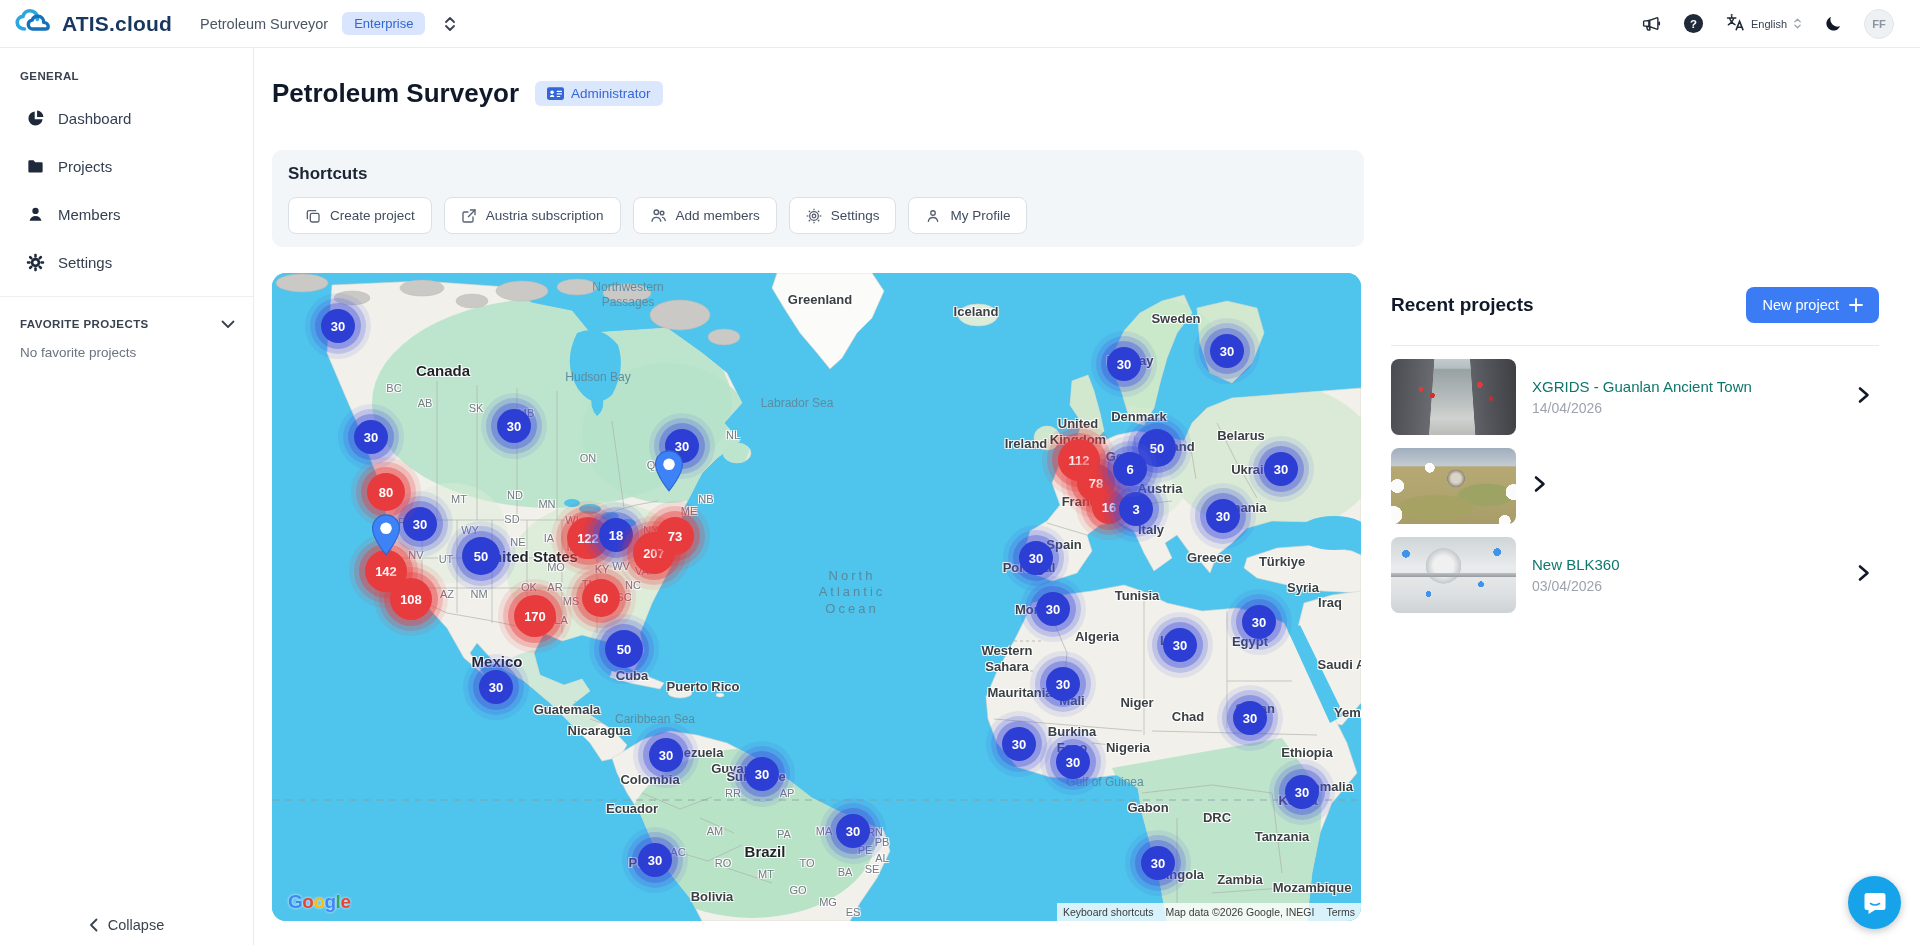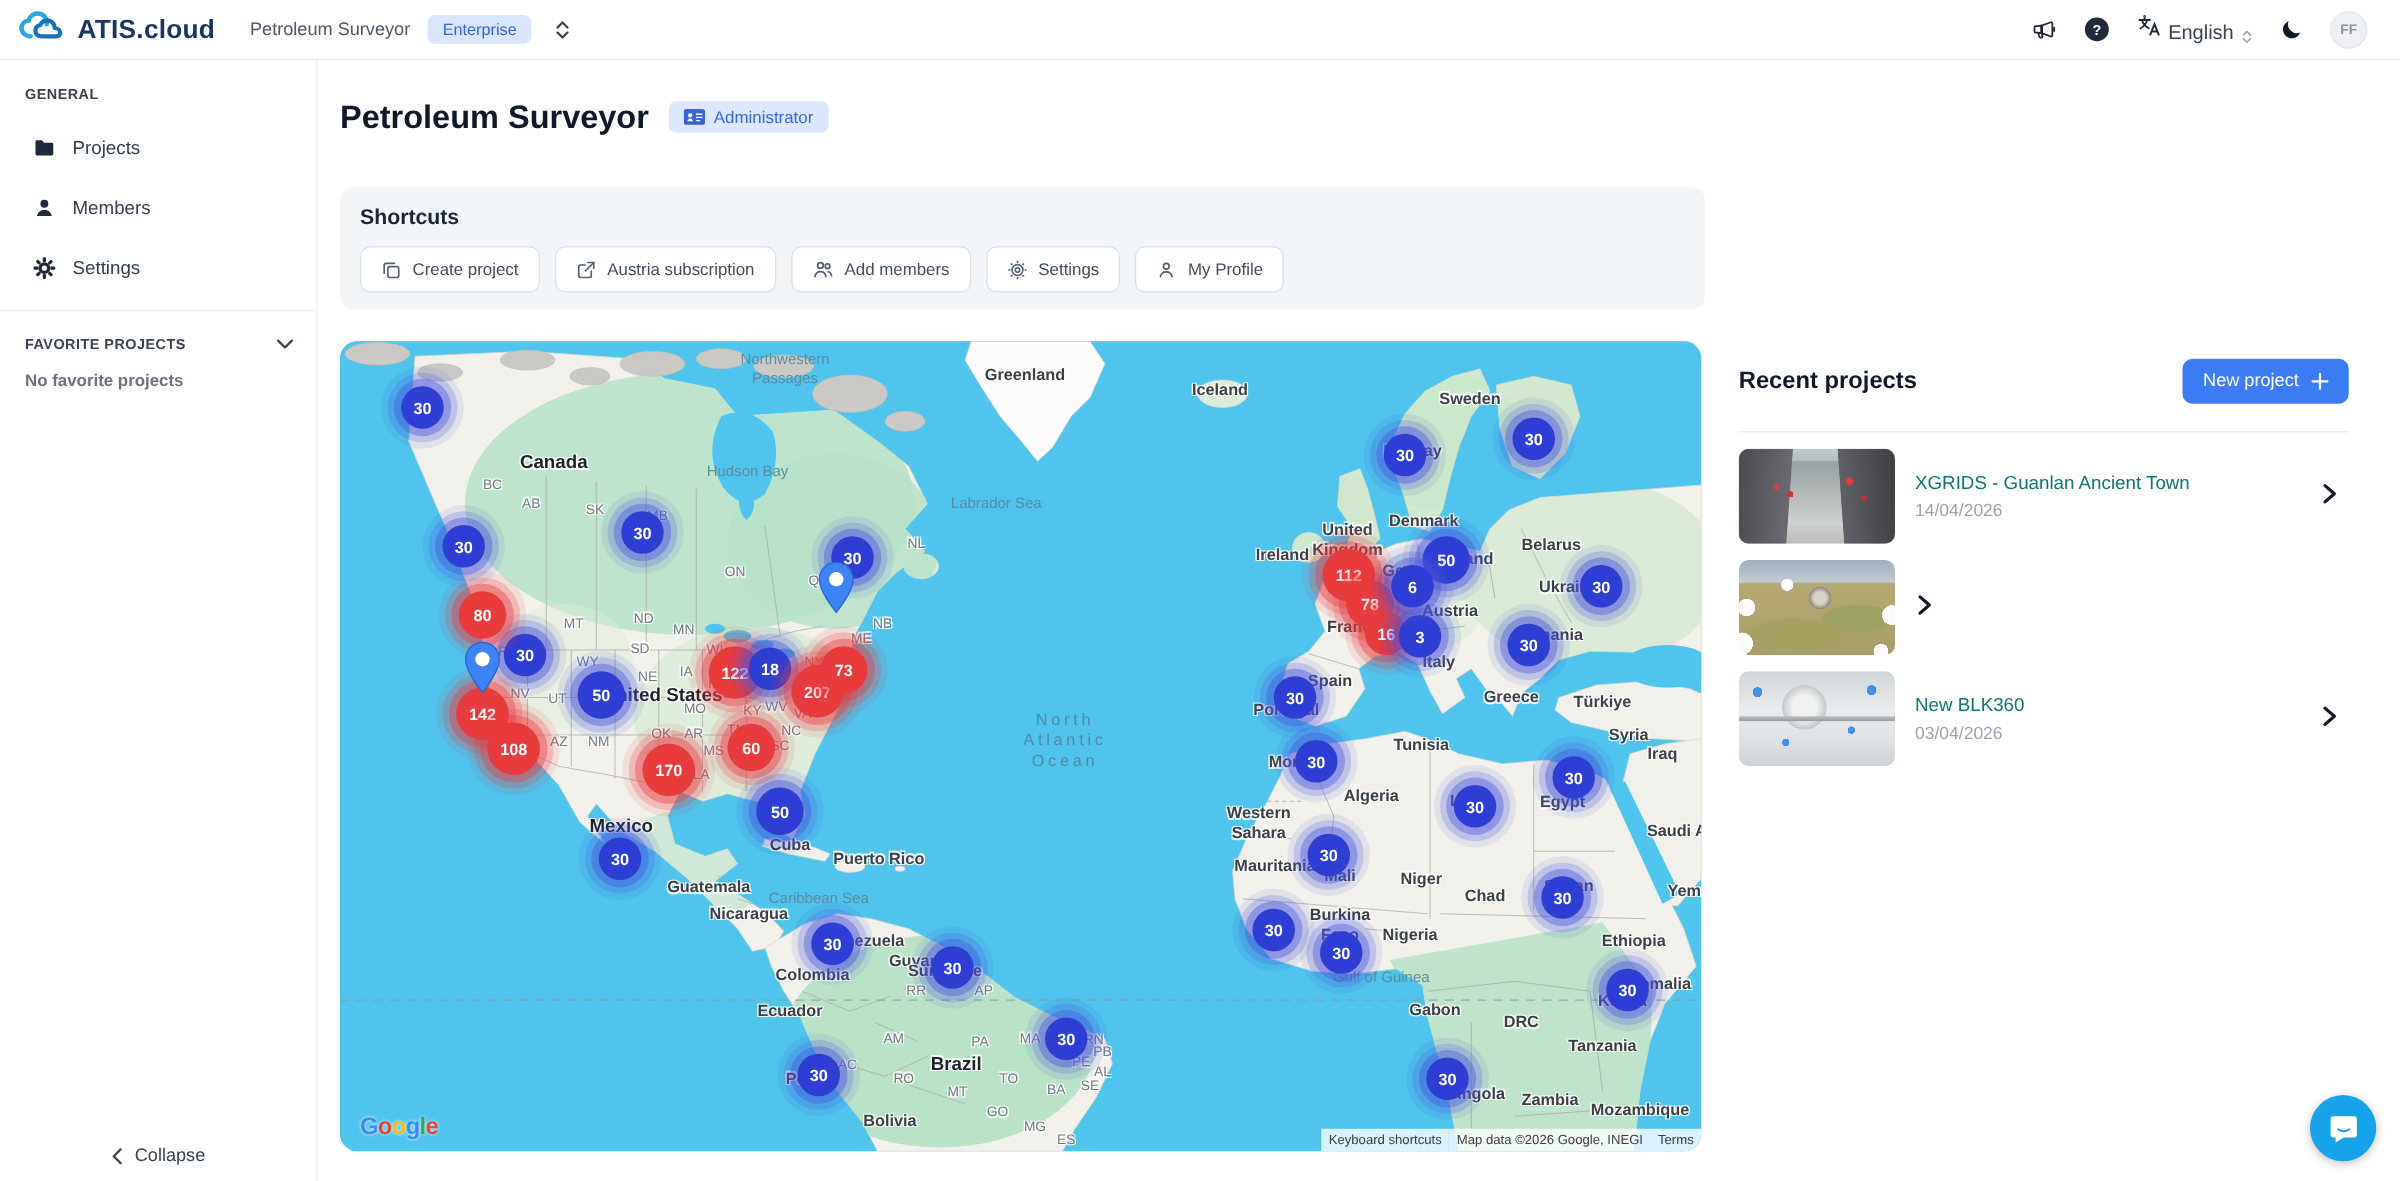--- a/index.html
+++ b/index.html
@@ -7,31 +7,31 @@
 :root{--water:#4fc4ec;--clb:#2c3ed3;--clr:#e73b3d;--accent:#3b7cf5;}
 
 .navbar{position:absolute;top:0;left:0;width:1920px;height:48px;background:#fff;border-bottom:1px solid #e9ecef;display:flex;align-items:center;z-index:50;}
 .brand{display:flex;align-items:center;gap:8px;padding-left:14px;width:200px;}
 .brand-name{font-size:21px;font-weight:700;color:#17375e;letter-spacing:.2px;}
 .nav-ws{display:flex;align-items:center;gap:14px;}
 .ws-name{font-size:14.5px;color:#4b5563;}
 .plan-badge{background:#d8e5fc;color:#3466d6;font-size:13px;font-weight:500;padding:4px 12px;border-radius:6px;}
 .nav-right{margin-left:auto;display:flex;align-items:center;gap:20px;padding-right:26px;}
 .nav-ic{display:flex;align-items:center;justify-content:center;width:22px;height:22px;}
-.lang{display:flex;align-items:flex-end;gap:6px;font-size:16px;color:#374151;}
+.lang{display:flex;align-items:center;gap:6px;font-size:11px;color:#374151;}
 .avatar{width:30px;height:30px;border-radius:50%;background:#eef0f3;border:1px solid #e3e6ea;color:#8a93a0;font-size:11px;font-weight:700;display:flex;align-items:center;justify-content:center;}
 
 .sidebar{position:absolute;top:48px;left:0;width:254px;height:897px;background:#fff;border-right:1px solid #e9ecef;}
 .sb-sec{font-size:11.5px;font-weight:700;color:#39424e;letter-spacing:.4px;padding:22px 0 4px 20px;}
 .sbi{display:flex;align-items:center;gap:12px;padding:13px 0 13px 24px;cursor:pointer;}
 .sbi .sblb{font-size:15px;color:#333f50;font-weight:500;}
 .sb-div{border-top:1px solid #edf0f2;margin:10px 0 0 0;}
 .sb-fav{display:flex;align-items:center;padding:18px 18px 2px 20px;}
 .sb-fav .t{font-size:11.5px;font-weight:700;color:#39424e;letter-spacing:.4px;flex:1;}
-.sb-empty{font-size:13.5px;color:#6b7280;padding:10px 0 0 20px;font-weight:bold;}
+.sb-empty{font-size:13.5px;color:#6b7280;padding:10px 0 0 20px;}
 .collapse{position:absolute;bottom:12px;left:0;width:100%;display:flex;align-items:center;justify-content:center;gap:10px;font-size:14.5px;color:#39424e;cursor:pointer;}
 
 .main{position:absolute;top:48px;left:254px;width:1666px;height:897px;background:#fff;}
 .page-head{display:flex;align-items:center;gap:16px;margin:30px 0 0 18px;}
 .page-title{font-size:26px;font-weight:700;color:#10192a;}
 .role-badge{display:flex;align-items:center;gap:7px;background:#dbe7fc;color:#3566d8;font-size:13.5px;font-weight:500;padding:5px 12px;border-radius:6px;}
 .shortcuts{position:absolute;left:18px;top:102px;width:1092px;height:97px;background:#f3f6f9;border-radius:10px;padding:14px 16px;}
 .sc-title{font-size:17px;font-weight:700;color:#1c2534;}
 .sc-row{display:flex;gap:12px;margin-top:13px;}
 .scb{display:flex;align-items:center;gap:9px;background:#fff;border:1px solid #dbe0e6;border-radius:8px;height:37px;padding:0 16px;font-size:13.5px;color:#414d5f;cursor:pointer;}
@@ -156,20 +156,29 @@
           <path d="M20.5 14.5A8.5 8.5 0 0 1 9.5 3.5a8.5 8.5 0 1 0 11 11z" fill="#111827"></path>
         </svg>
     </span>
     <span class="avatar">FF</span>
   </div>
 </div>
 
 <div class="sidebar">
   <div class="sb-sec">GENERAL</div>
   <div id="sb-items" style="margin-top:8px">
+      <div class="sbi">
+        <span class="nav-ic">
+          <svg width="19" height="19" viewBox="0 0 24 24">
+            <path d="M11 3a9 9 0 1 0 10 10H11z" fill="#1e293b"></path>
+            <path d="M14 2a8.5 8.5 0 0 1 8 8h-8z" fill="#1e293b"></path>
+          </svg>
+        </span>
+        <span class="sblb">Dashboard</span>
+      </div>
       <div class="sbi">
         <span class="nav-ic">
           <svg width="19" height="19" viewBox="0 0 24 24">
             <path d="M3 5.5A1.5 1.5 0 0 1 4.5 4h5l2.2 2.5h7.8A1.5 1.5 0 0 1 21 8v10a1.5 1.5 0 0 1-1.5 1.5h-15A1.5 1.5 0 0 1 3 18z" fill="#1e293b"></path>
           </svg>
         </span>
         <span class="sblb">Projects</span>
       </div>
       <div class="sbi">
         <span class="nav-ic">

